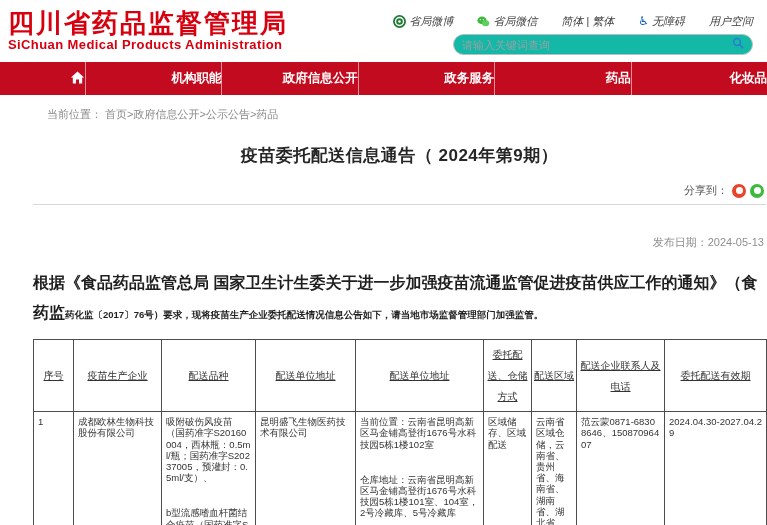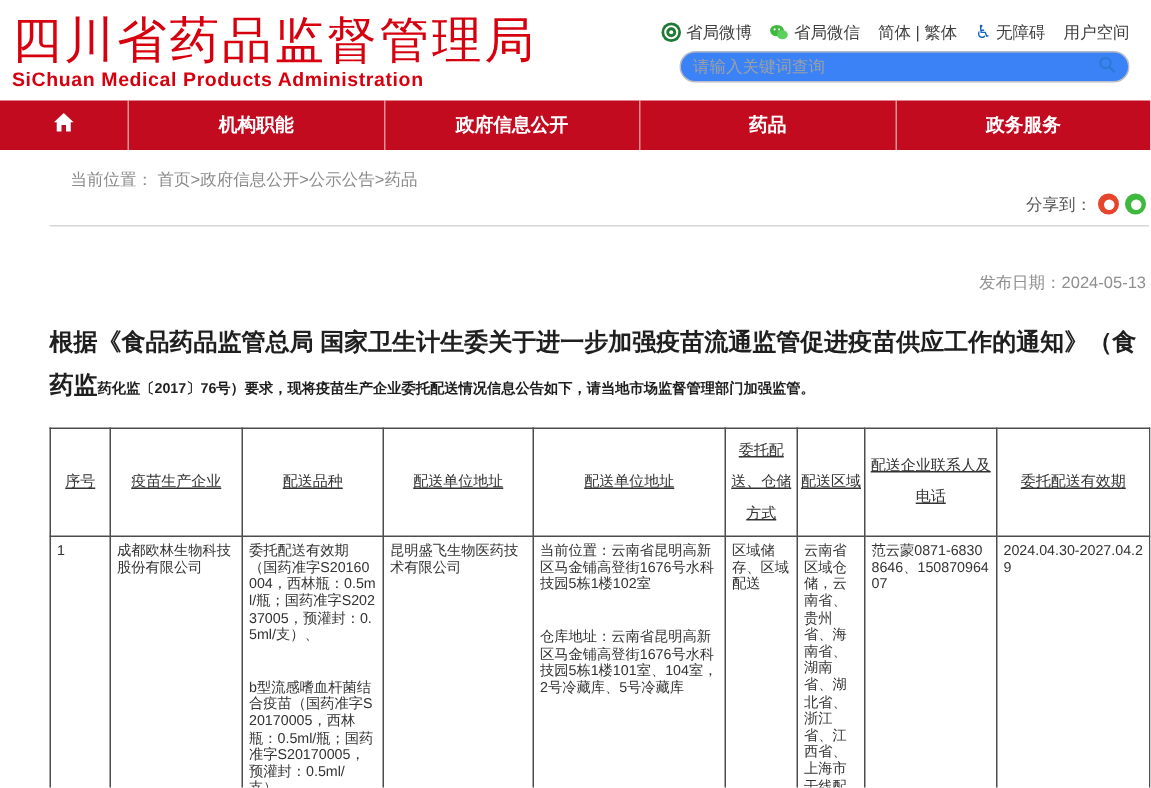--- a/index.html
+++ b/index.html
@@ -2,38 +2,38 @@
 <html><head>
 <meta charset="utf-8">
 <style>
   * { margin:0; padding:0; box-sizing:border-box; }
   html,body { width:767px; height:525px; overflow:hidden; background:#fff;
     font-family:"Liberation Sans","DejaVu Sans",sans-serif; }
   a { text-decoration:none; color:inherit; cursor:pointer; }
 
   
   .topbar { display:flex; justify-content:space-between; padding:10px 14px 4px 8px; }
-  .logo-cn { color:#d7000f; font-size:33px; font-weight:normal; letter-spacing:2px; line-height:1.05; }
+  .logo-cn { color:#d7000f; font-size:26px; font-weight:bold; letter-spacing:2px; line-height:1.05; }
   .logo-en { color:#d7000f; font-size:13px; font-weight:bold; letter-spacing:.4px; }
   .topright { display:flex; flex-direction:column; align-items:flex-end; gap:5px; padding-top:4px; }
-  .links-row { display:flex; align-items:center; gap:12px; font-size:11px; color:#404040; }
+  .links-row { display:flex; align-items:center; gap:24px; font-size:11px; color:#404040;font-style:italic; }
   .links-row a { display:flex; align-items:center; gap:3px; }
   .ico { display:inline-block; width:13px; height:13px; border-radius:50%; position:relative; }
   .ico svg { display:block; width:13px; height:13px; }
   .wheel { color:#1565c0; font-size:12px; line-height:13px; }
   .searchbox { width:300px; height:21px; border:1px solid #b9bec4; border-radius:11px;
-    display:flex; align-items:center; padding:0 8px; background:#3b82f6; }
+    display:flex; align-items:center; padding:0 8px; background:#14b8a6; }
   .searchbox input { flex:1; border:none; outline:none; font-size:11px; color:#333; background:transparent; }
   .searchbox input::placeholder { color:#9aa0a6; }
   .search-btn { background:none; border:none; cursor:pointer; display:flex; align-items:center; }
 
   
   .nav { height:33px; background:#c30b20; display:flex; align-items:stretch; margin-top:3px; }
-  .nav a { flex:1; display:flex; align-items:center; justify-content:center;
-    color:#fff; font-size:12.5px; font-weight:bold; position:relative;font-family:Liberation Serif, serif; }
+  .nav a { flex:1; display:flex; align-items:center; justify-content:flex-end;
+    color:#fff; font-size:12.5px; font-weight:bold; position:relative; }
   .nav a + a { border-left:1px solid rgba(255,255,255,.55); }
   .nav .home { flex:0 0 85px; }
   .nav .home svg { width:15px; height:15px; }
 
   
   .content { width:733px; margin-left:33px; }
   .breadcrumb { padding:12px 0 0 14px; font-size:11px; color:#8a8a8a; }
   .breadcrumb a { color:#8a8a8a; }
   .page-title { text-align:center; font-size:17px; font-weight:bold; color:#262626;
     padding:22px 0 14px; letter-spacing:.5px; }
@@ -119,34 +119,38 @@
         </svg>
     </span>
   </a>
   <a>
       <span>机构职能</span>
     </a>
   <a>
       <span>政府信息公开</span>
     </a>
   <a>
+      <span>政务服务</span>
+    </a>
+  <a>
       <span>药品</span>
     </a>
   <a>
-      <span>政务服务</span>
+      <span>化妆品</span>
     </a>
 </div>
 
 <div class="content">
 
   <div class="breadcrumb">
     <span>当前位置：</span>
     <a>首页&gt;政府信息公开&gt;公示公告&gt;药品</a>
   </div>
 
+  <div class="page-title">疫苗委托配送信息通告（ 2024年第9期）</div>
 
   <div class="share-row">
     <span>分享到：</span>
     <a class="share-ico dot" style="background:#e6442b"></a>
     <a class="share-ico dot" style="background:#3eb93e"></a>
   </div>
 
   <hr class="rule">
 
   <div class="date-row">
@@ -180,21 +184,21 @@
         <th>配送区域</th>
         <th>配送企业联系人及电话</th>
         <th>委托配送有效期</th>
       </tr>
     </thead>
     <tbody>
       <tr>
         <td>1</td>
         <td>成都欧林生物科技股份有限公司</td>
         <td>
-          <div class="para">委托配送有效期（国药准字S20160004，西林瓶：0.5ml/瓶；国药准字S20237005，预灌封：0.5ml/支）、</div>
+          <div class="para">吸附破伤风疫苗（国药准字S20160004，西林瓶：0.5ml/瓶；国药准字S20237005，预灌封：0.5ml/支）、</div>
           <div class="para">b型流感嗜血杆菌结合疫苗（国药准字S20170005，西林瓶：0.5ml/瓶；国药准字S20170005，预灌封：0.5ml/支）、</div>
 
         </td>
         <td>昆明盛飞生物医药技术有限公司</td>
         <td>
           <div class="para">当前位置：云南省昆明高新区马金铺高登街1676号水科技园5栋1楼102室</div>
           <div class="para">仓库地址：云南省昆明高新区马金铺高登街1676号水科技园5栋1楼101室、104室，2号冷藏库、5号冷藏库</div>
         </td>
         <td>区域储存、区域配送</td>
         <td>云南省区域仓储，云南省、贵州省、海南省、湖南省、湖北省、浙江省、江西省、上海市干线配送</td>

